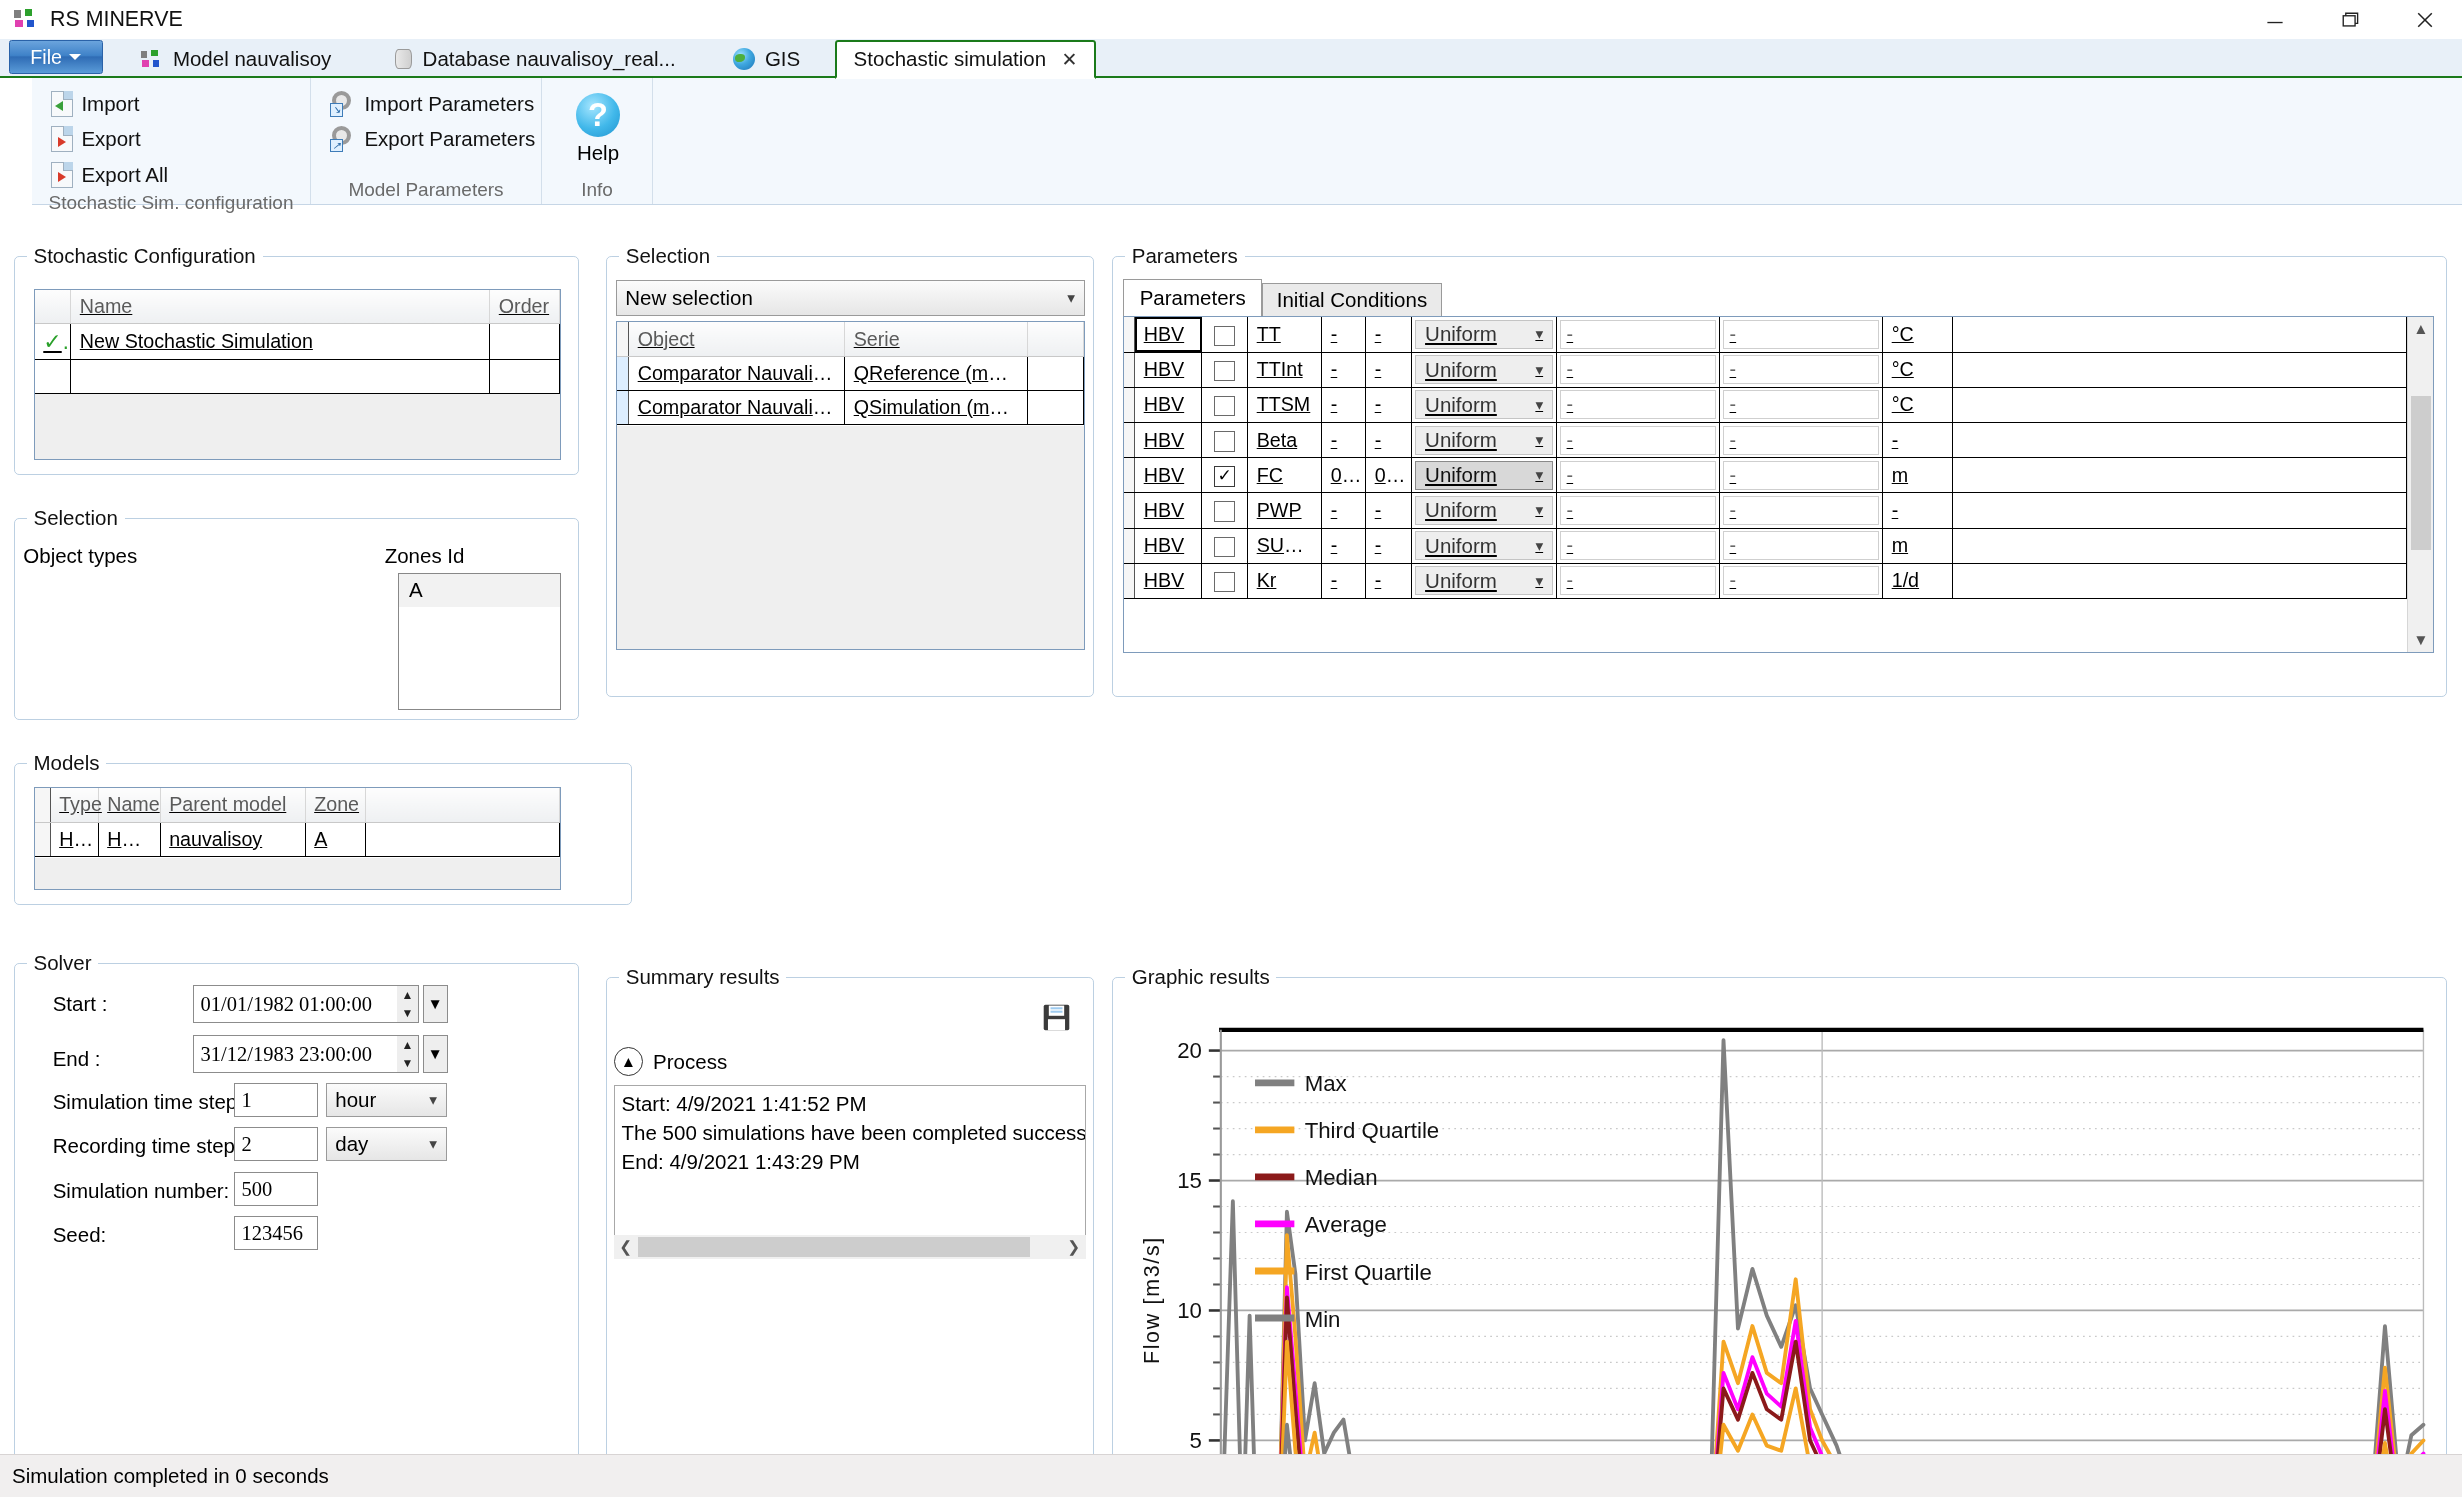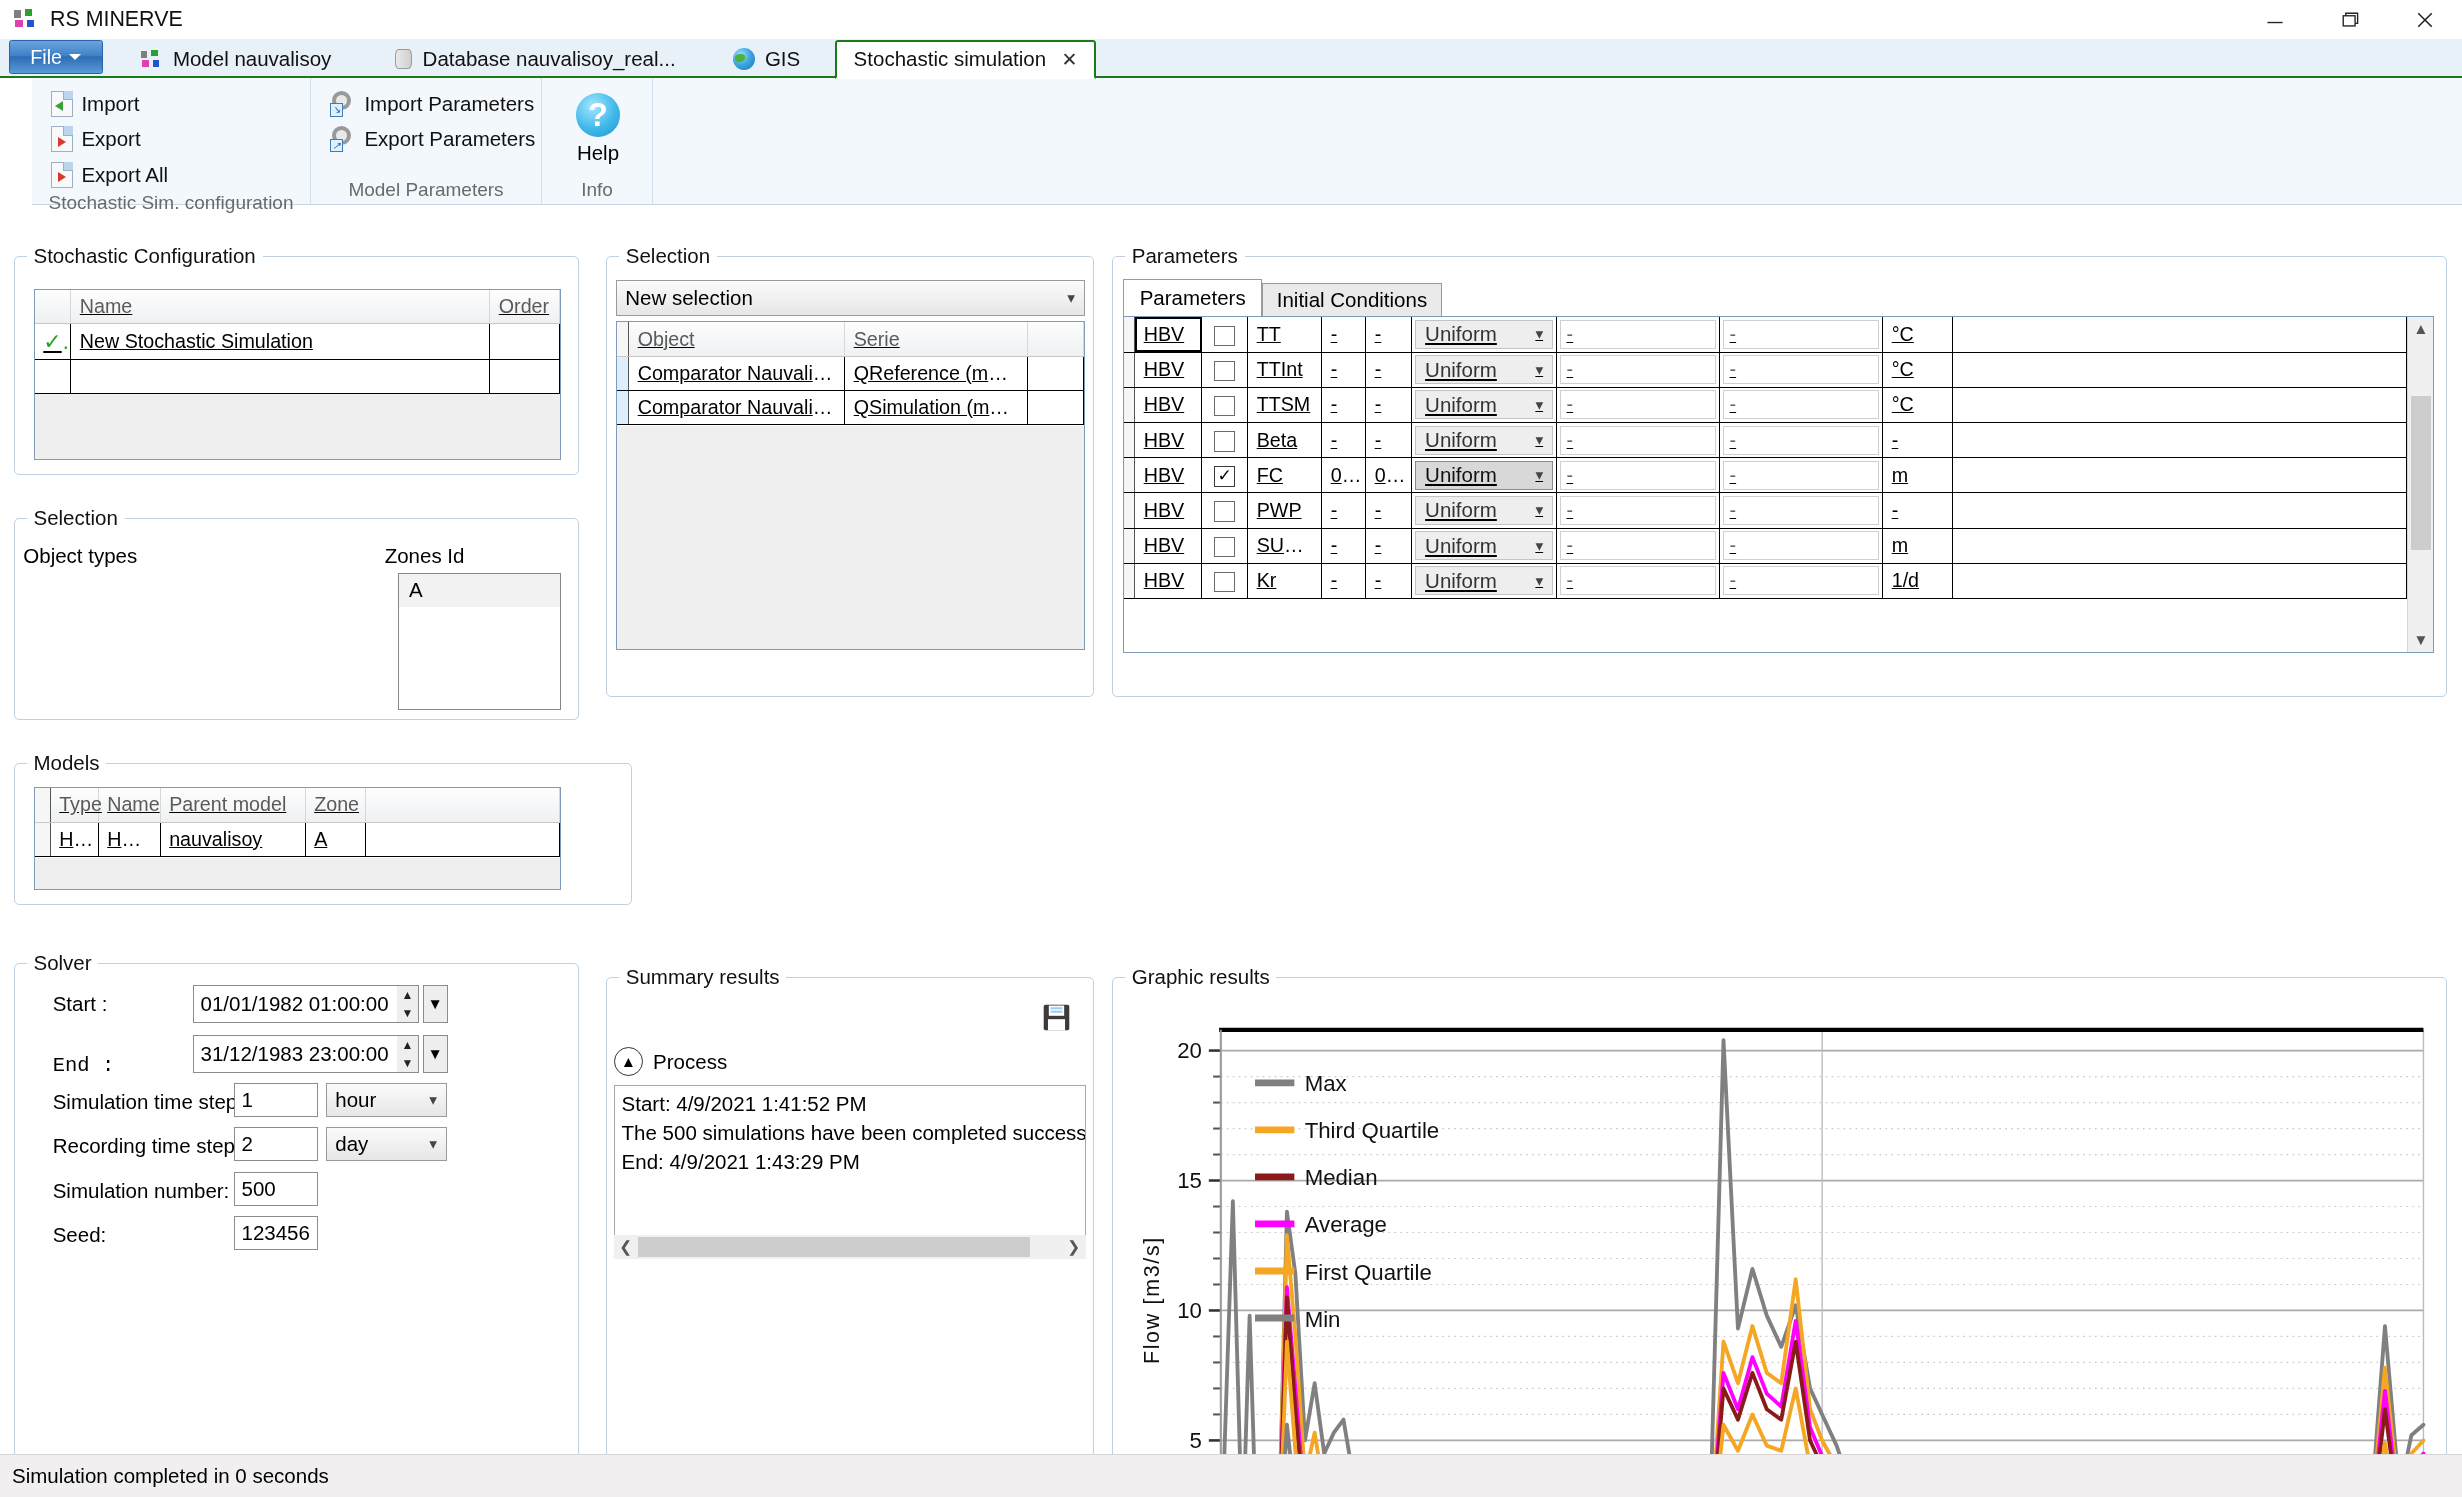--- a/index.html
+++ b/index.html
@@ -104,21 +104,21 @@
   .gridfill{ background:#efefef; }
 
   .listbox{ border:0.9px solid #888; background:#fff; overflow:hidden; }
   .listbox .li{ padding:4.3px 10.3px; font-size:20.5px; }
   .listbox .li.sel{ background:#f2f2f2; }
 
   .combo{ border:0.9px solid #9a9a9a; background:linear-gradient(to bottom,#fbfbfb,#e6e6e6);
           display:flex; align-items:center; justify-content:space-between; padding:0 8.6px; font-size:20.5px; }
   .combo .chev{ color:#444; font-size:15.4px; }
 
-  input.txt{ border:0.9px solid #8c8c8c; background:#fff; font-family:Liberation Sans, sans-serif; font-size:20.5px;
+  input.txt{ border:0.9px solid #8c8c8c; background:#fff; font-family:Liberation Serif, serif; font-size:20.5px;
              padding:1.7px 6.8px; height:34px; color:#000; }
 
   .spin{ display:flex; align-items:stretch; }
   .spin .btns{ width:26px; border:0.9px solid #8c8c8c; border-left:none; background:#eee;
                display:flex; flex-direction:column; }
   .spin .btns span{ flex:1; display:flex; align-items:center; justify-content:center; font-size:12px; color:#222;}
   .spin .drop{ width:29px; margin-left:3.4px; border:0.9px solid #8c8c8c; background:#eee;
                display:flex; align-items:center; justify-content:center; font-size:15.4px;}
 
   .btn{ border:1.7px solid #707070; background:#e1e1e1; font-size:20.5px; text-align:center; }
@@ -352,21 +352,21 @@
       <input class="txt" style="width: 204px; height: 38px; border-right: none;" value="01/01/1982 01:00:00">
       <div class="btns">
           <span>▲</span>
           <span>▼</span>
         </div>
       <div class="drop">
           <span>▼</span>
         </div>
     </div>
 
-    <div style="position:absolute;left:38px;top:79px;font-size:20.5px;font-family:Liberation Mono, monospace;">End :</div>
+    <div style="position:absolute;left:38px;top:72px;font-size:20.5px;">End :</div>
     <div class="spin" style="position:absolute;left:178px;top:60px;width:255px;height:38px;">
       <input class="txt" style="width: 204px; height: 38px; border-right: none;" value="31/12/1983 23:00:00">
       <div class="btns">
           <span>▲</span>
           <span>▼</span>
         </div>
       <div class="drop">
           <span>▼</span>
         </div>
     </div>

